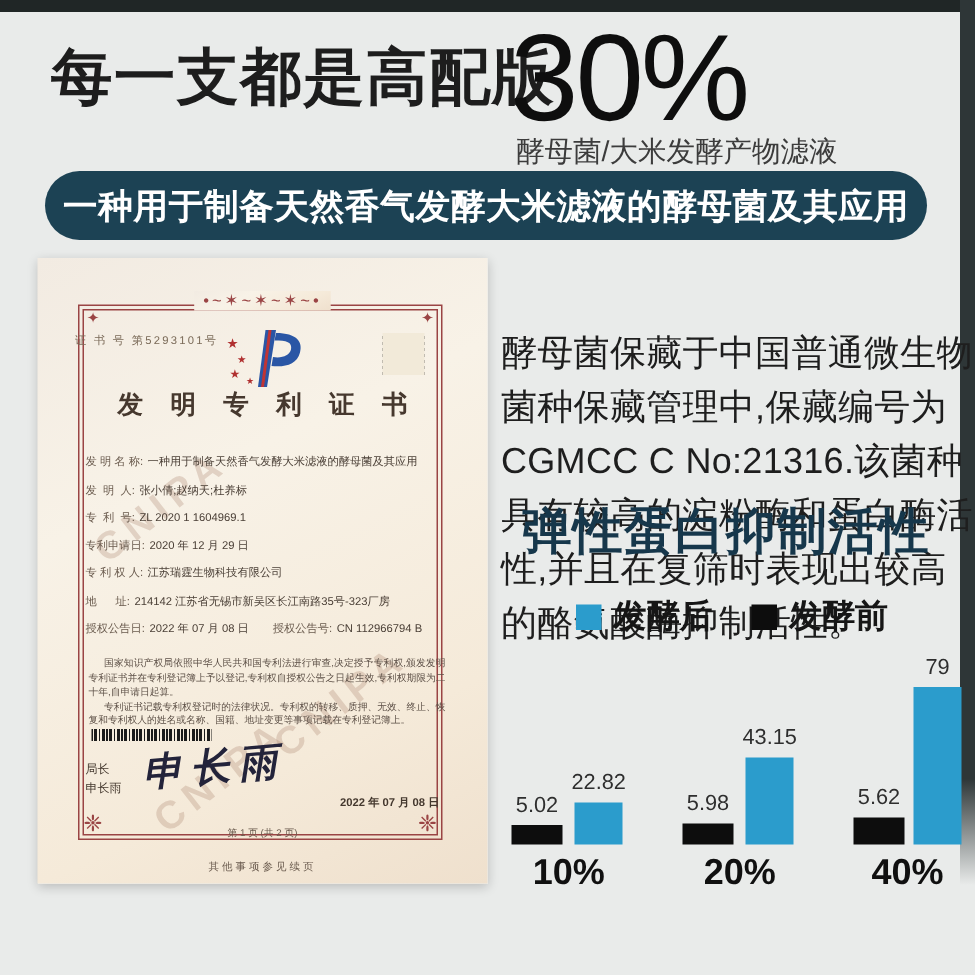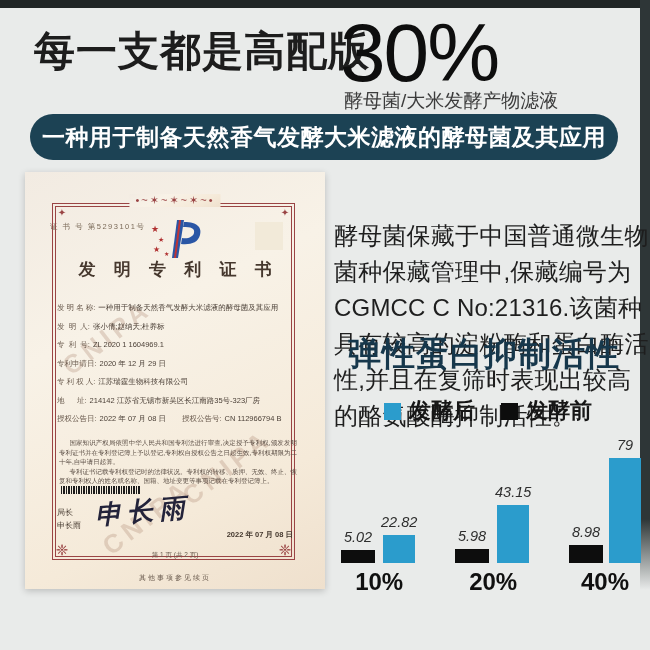--- a/index.html
+++ b/index.html
@@ -55,21 +55,21 @@
   .chart-title { position:absolute; left:348px; top:332px; font-size:33px; font-weight:800; letter-spacing:1px; }
   .chart-legend { position:absolute; left:335px; top:396px; width:306px; display:flex; justify-content:center; gap:26px; align-items:center; }
   .legend-item { display:flex; align-items:center; gap:8px; }
   .swatch { width:17px; height:17px; display:inline-block; }
   .legend-label { font-size:22px; font-weight:600; color:#161616; }
   .chart-bars { position:absolute; left:335px; top:418px; width:308px; height:178px;
     display:flex; justify-content:space-between; align-items:flex-end; padding:0 2px 0 6px; }
   .bar-group { display:flex; flex-direction:column; align-items:center; }
   .bars-row { display:flex; align-items:flex-end; gap:6px; }
   .bar-col { display:flex; flex-direction:column; align-items:center; }
-  .bar-value { font-size:14.5px; color:#2e2e2e; margin-bottom:5px;font-style:italic; }
+  .bar-value { font-size:14.5px; color:#2e2e2e; margin-bottom:5px; }
   .bar-cat { font-size:24px; font-weight:700; color:#101010; margin-top:5px; }
 
   .patent-line { position:absolute; left:30px; top:610px; font-size:21px; font-weight:600; color:#232323; letter-spacing:.5px; }
 </style>
 </head>
 <body>
 
 <div class="canvas" style="background: rgb(233, 235, 234);">
   <div class="top-strip" style="background: rgb(32, 38, 38);"></div>
   <div class="right-strip" style="background: linear-gradient(rgb(46, 54, 55) 88%, rgba(46, 54, 55, 0));"></div>
@@ -187,21 +187,21 @@
           <div class="bar-col">
             <div class="bar-value">43.15</div>
             <div class="bar" style="height: 58px; width: 32px; background: rgb(43, 156, 204);"></div>
           </div>
         </div>
         <div class="bar-cat">20%</div>
       </div>
       <div class="bar-group">
         <div class="bars-row">
           <div class="bar-col">
-            <div class="bar-value">8.98</div>
+            <div class="bar-value">5.62</div>
             <div class="bar" style="height: 18px; width: 34px; background: rgb(13, 13, 13);"></div>
           </div>
           <div class="bar-col">
             <div class="bar-value">79</div>
             <div class="bar" style="height: 105px; width: 32px; background: rgb(43, 156, 204);"></div>
           </div>
         </div>
         <div class="bar-cat">40%</div>
       </div>
     </div>

